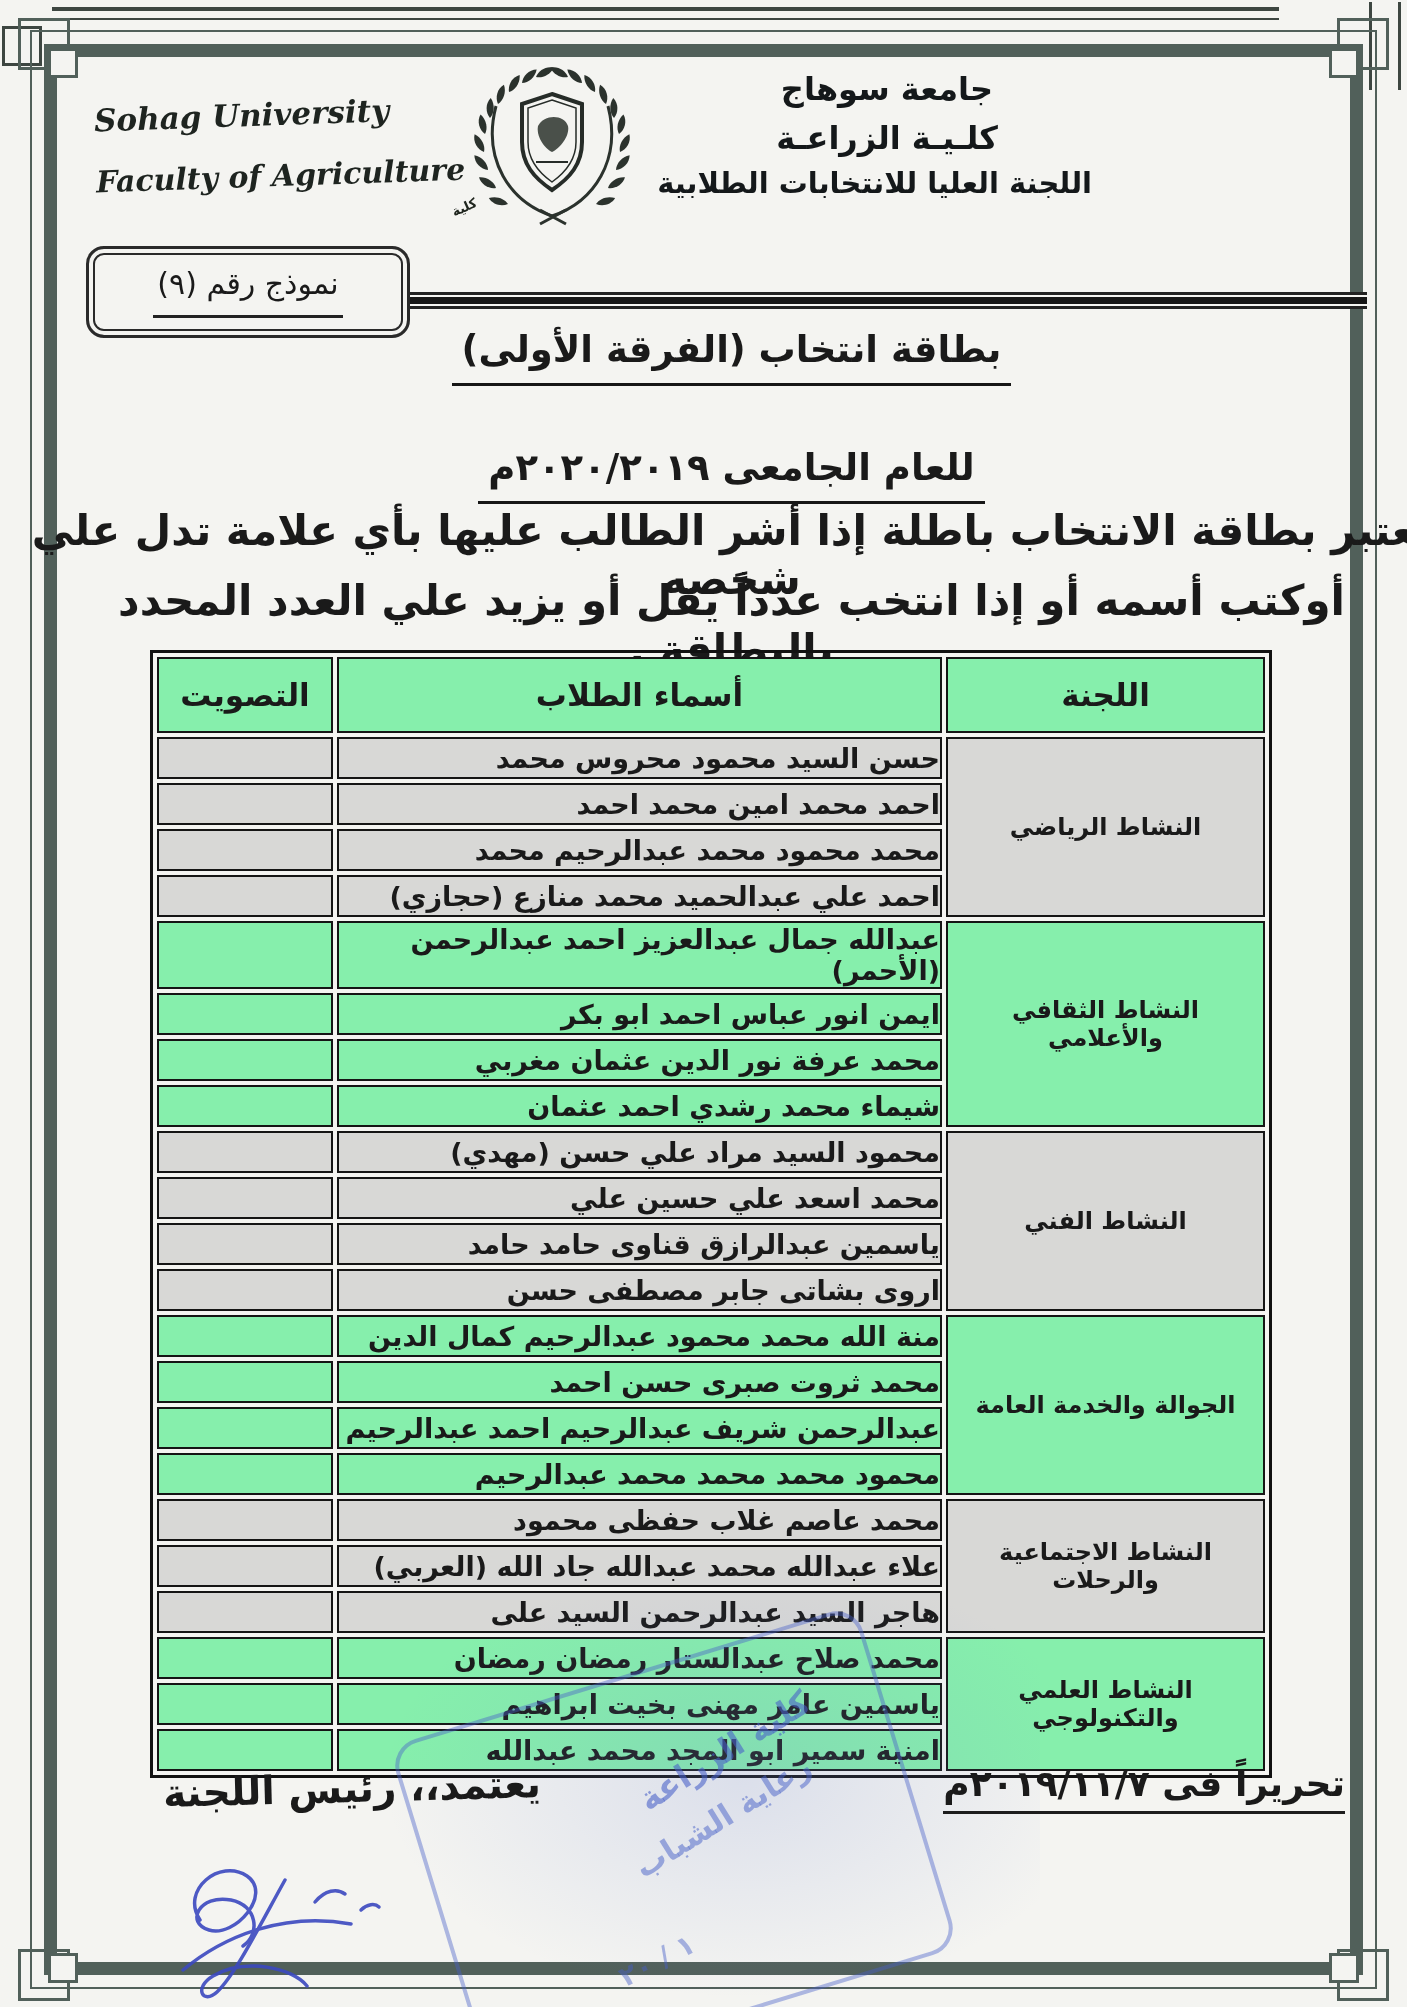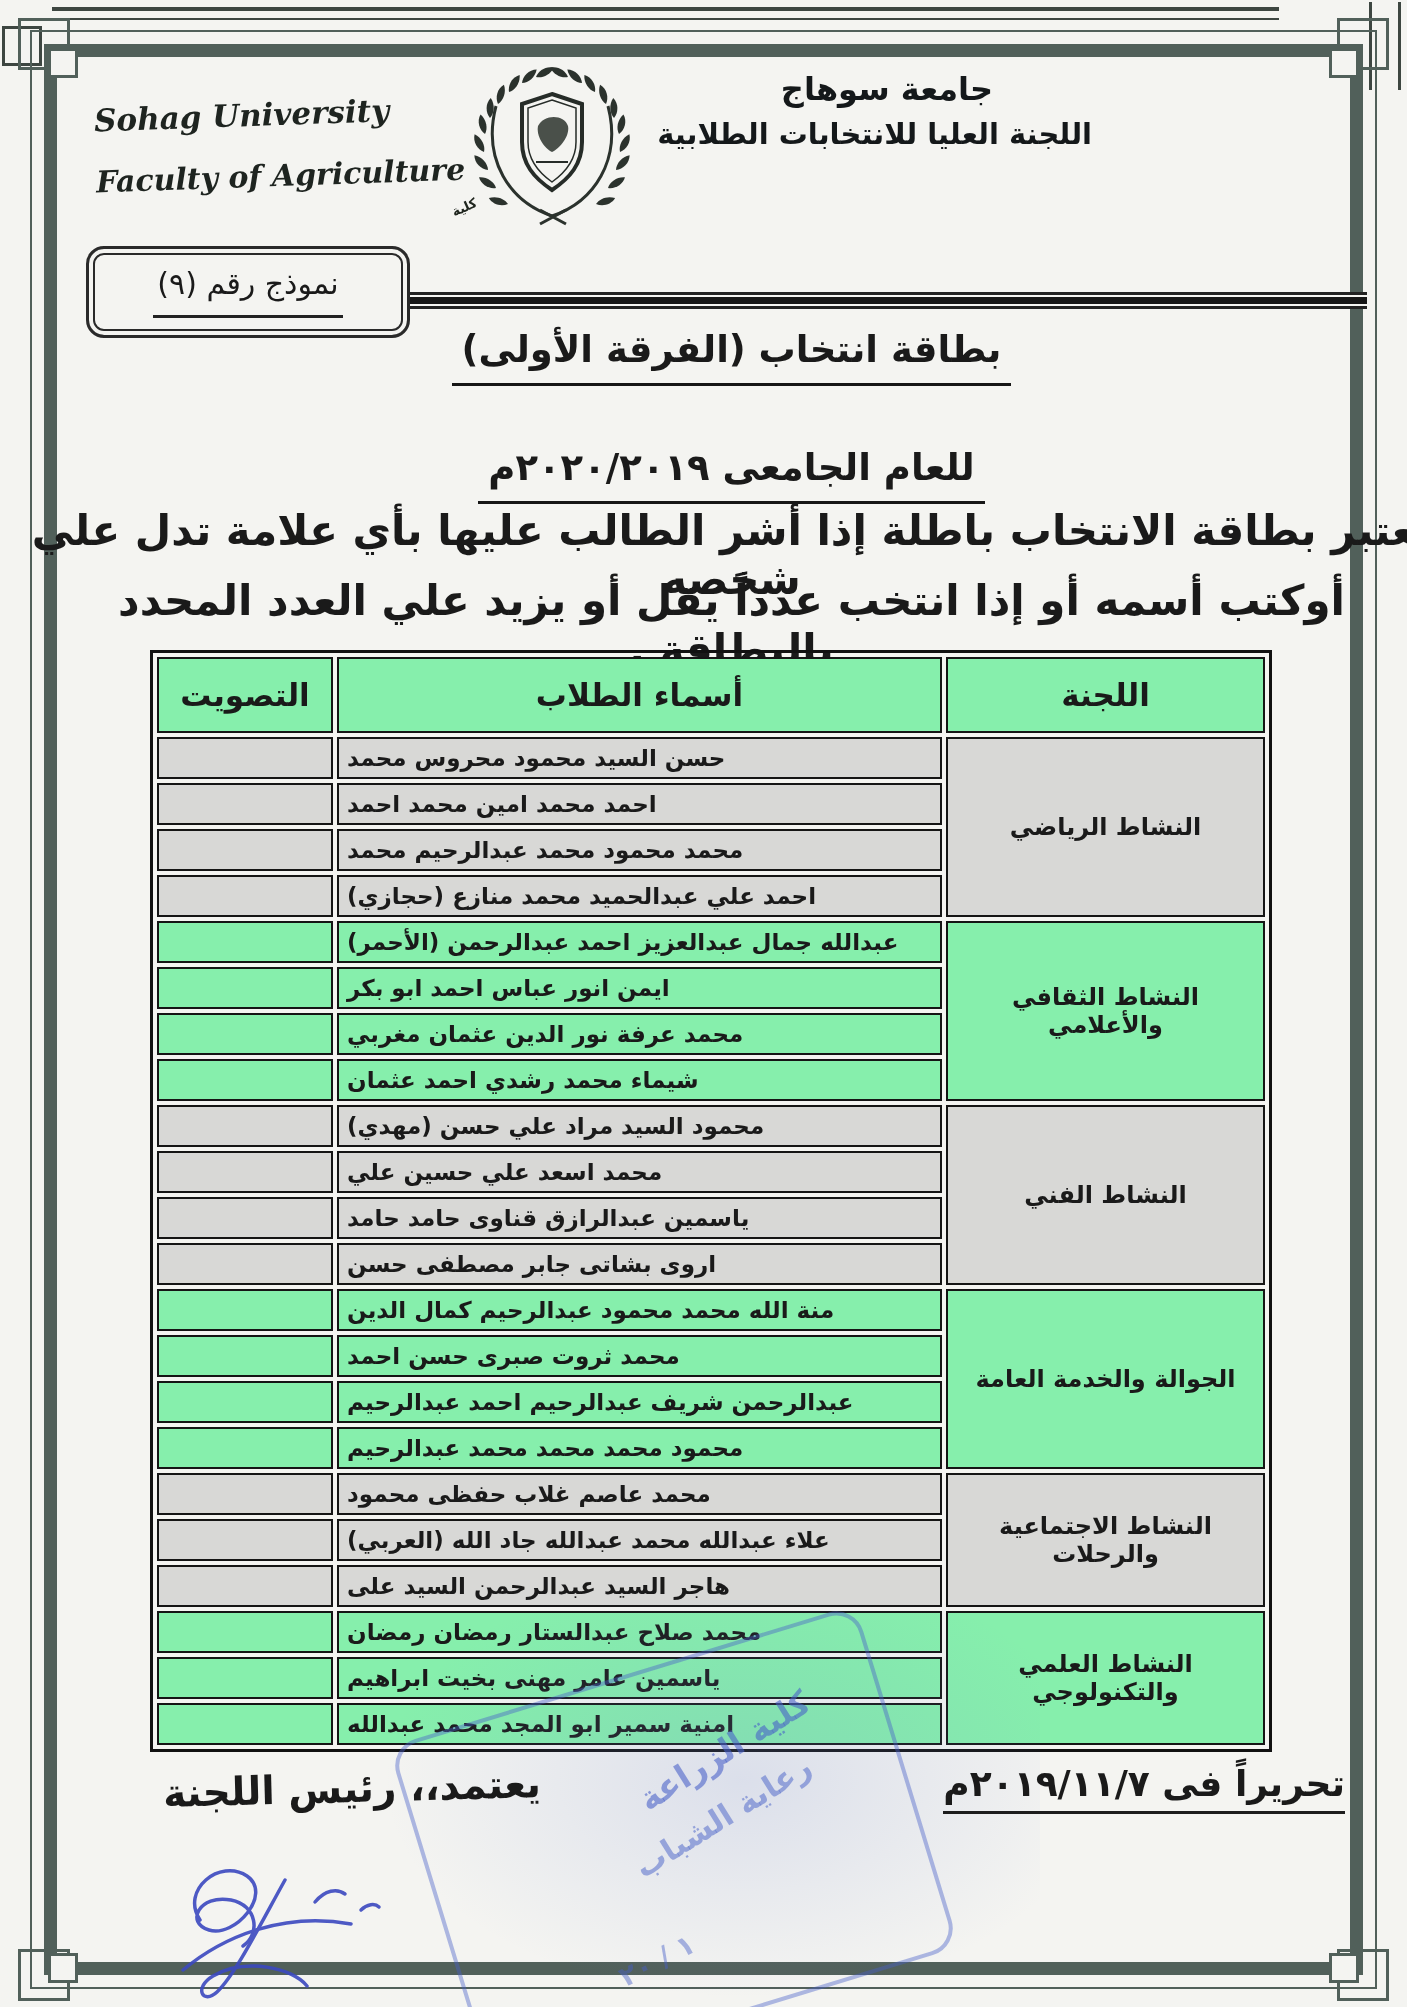--- a/index.html
+++ b/index.html
@@ -69,21 +69,21 @@
 
   
   table.ballot{position:absolute;left:150px;top:650px;width:1122px;direction:rtl;
     border-collapse:separate;border-spacing:4px;border:3px solid #111;table-layout:fixed;}
   col.c-committee{width:29%;}
   col.c-names{width:55%;}
   col.c-voting{width:16%;}
   .ballot th,.ballot td{border:2.5px solid #151515;background:#86efac;}
   .ballot thead th{height:70px;font-size:31px;font-weight:bold;text-align:center;}
   .ballot tbody td{height:36px;}
-  td.name-cell{font-size:23px;font-weight:bold;text-align:left;padding:1px 8px;}
+  td.name-cell{font-size:27px;font-weight:bold;text-align:right;padding:1px 0;}
   td.committee-cell{font-size:24px;font-weight:bold;text-align:center;padding:0 6px;}
   tr.shaded td{background:#d8d8d6;}
 
   
   .date-line{position:absolute;right:62px;top:1763px;direction:rtl;font-size:36px;
     font-weight:bold;border-bottom:3px solid #1d1d1d;padding-bottom:7px;z-index:5;}
   .approval-line{position:absolute;left:163px;top:1766px;direction:rtl;font-size:39px;
     font-weight:bold;transform:rotate(-1.5deg);z-index:5;}
 
   .ink-smudge{position:absolute;left:380px;top:1600px;width:660px;height:400px;z-index:4;
@@ -161,20 +161,21 @@
         <path d="M100,30 L130,40 L130,78 C130,100 118,114 100,126 C82,114 70,100 70,78 L70,40 Z" fill="none" stroke="#262c28" stroke-width="4"></path>
         <path d="M100,36 L124,44 L124,78 C124,96 114,108 100,118 C86,108 76,96 76,78 L76,44 Z" fill="none" stroke="#262c28" stroke-width="1.5"></path>
         <path d="M86,62 C92,50 112,50 116,62 C118,72 108,84 100,88 C92,84 84,72 86,62 Z" fill="#2b322d" opacity="0.85"></path>
         <path d="M84,98 h32" stroke="#262c28" stroke-width="2"></path>
       </g>
       <text x="26" y="142" transform="rotate(-24 26 142)" font-size="13" font-weight="bold" fill="#20261f" direction="rtl">كلية الزراعة</text>
     </svg>
 
     <div class="header-ar">
       <div class="l1">جامعة سوهاج</div>
+      <div class="l2">كلـيـة الزراعـة</div>
       <div class="l3">اللجنة العليا للانتخابات الطلابية</div>
     </div>
 
     <div class="rule"></div>
     <div class="form-box">
       <span>نموذج رقم (٩)</span>
     </div>
 
     <div class="centerline title1">
       <span class="underlined">بطاقة انتخاب  (الفرقة الأولى)</span>

